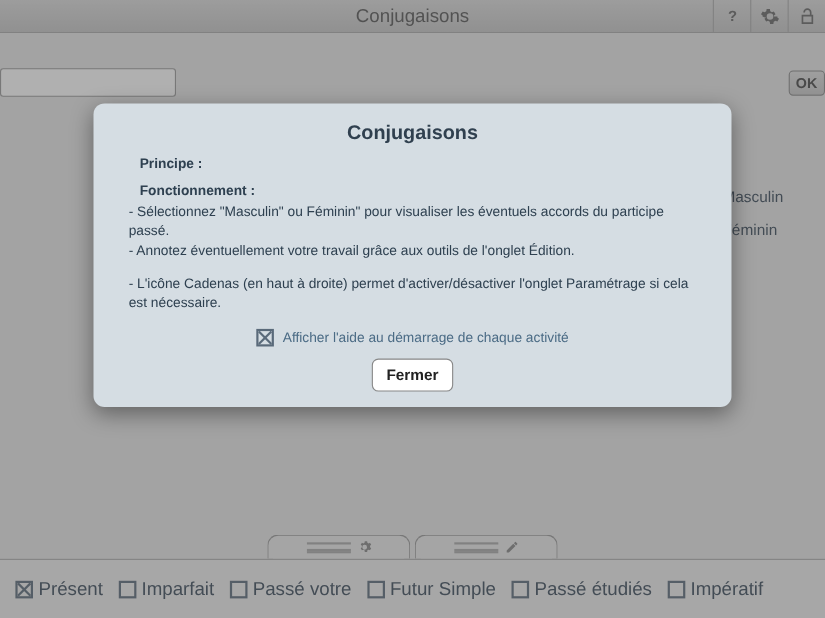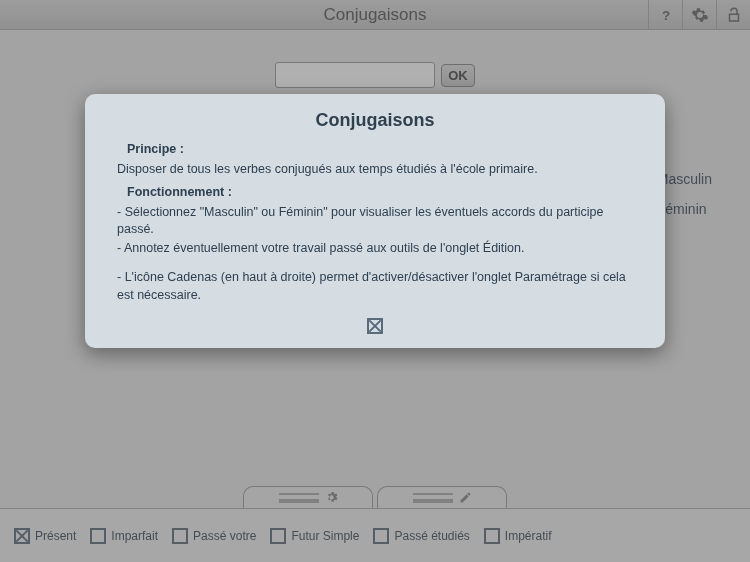--- a/index.html
+++ b/index.html
@@ -45,21 +45,21 @@
   }
   .hbtn svg { width: 18px; height: 18px; fill: #666; }
 
   
   .bg-content {
     position: absolute;
     top: 30px; left: 0; right: 0; bottom: 0;
   }
   .search-row {
     display: flex;
-    justify-content: center;
+    justify-content: space-between;
     align-items: center;
     gap: 6px;
     margin-top: 32px;
   }
   .search-input {
     width: 160px;
     height: 26px;
     border: 1px solid #999;
     background: #fff;
     border-radius: 3px;
@@ -147,21 +147,21 @@
     background: #eee;
     display: flex;
     align-items: center;
     gap: 14px;
     padding: 0 14px;
   }
   .tense-item {
     display: flex;
     align-items: center;
     gap: 5px;
-    font-size: 12px;
+    font-size: 17px;
     color: #3a4a5a;
   }
   .cbox {
     width: 16px; height: 16px;
     border: 2px solid #5a6a7a;
     display: flex;
     align-items: center;
     justify-content: center;
   }
   .cbox.checked::before,
@@ -314,26 +314,29 @@
       <span>Impératif</span>
     </div>
   </div>
 </div>
 
 <div class="overlay">
   <div class="dialog">
     <h2>Conjugaisons</h2>
 
     <div class="section-title">Principe :</div>
-    <p>Disposer de tous les verbes conjugués aux temps étudiés à l'école primaire.</p>
 
     <div class="section-title">Fonctionnement :</div>
     <div class="line">- Sélectionnez "Masculin" ou Féminin" pour visualiser les éventuels accords du participe passé.</div>
-    <div class="line">- Annotez éventuellement votre travail passé aux outils de l'onglet Édition.</div>
+    <div class="line">- Annotez éventuellement votre travail grâce aux outils de l'onglet Édition.</div>
     <div class="gap"></div>
     <div class="line">- L'icône Cadenas (en haut à droite) permet d'activer/désactiver l'onglet Paramétrage si cela est nécessaire.</div>
 
     <div class="help-check-row">
       <span class="cbox checked"></span>
-    </div>
-
+      <span>Afficher l'aide au démarrage de chaque activité</span>
+    </div>
+
+    <div class="close-btn-wrap">
+      <span class="close-btn">Fermer</span>
+    </div>
   </div>
 </div>
 
 </body></html>

